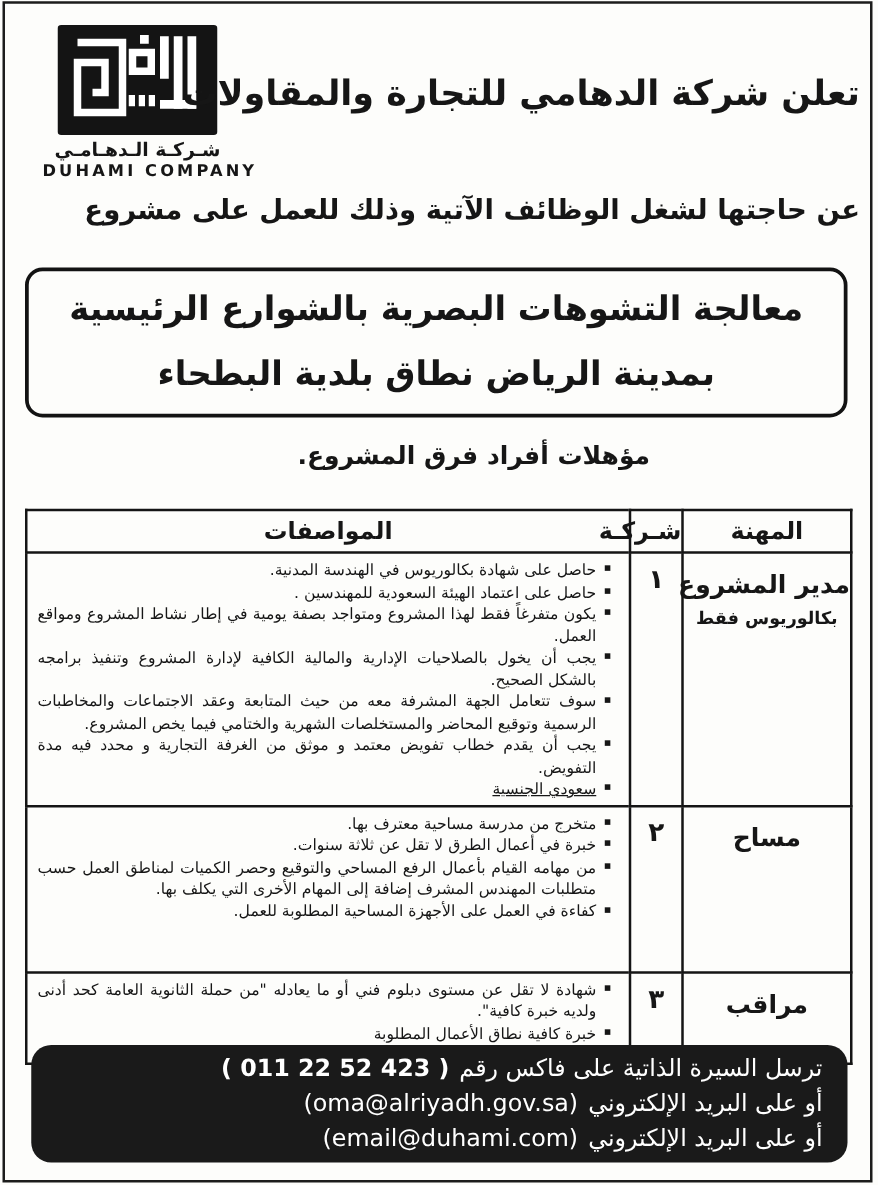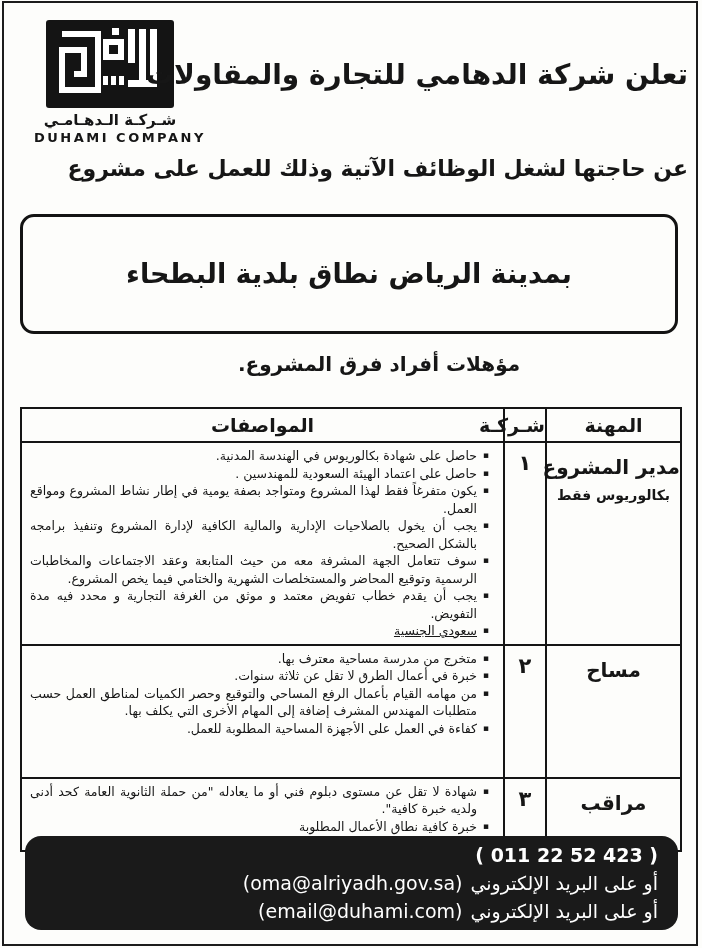--- a/index.html
+++ b/index.html
@@ -80,20 +80,21 @@
     <rect x="73" y="56" width="5" height="9" fill="#fff"></rect>
   </svg>
   <div class="logo-ar">شـركـة الـدهـامـي</div>
   <div class="logo-en">DUHAMI COMPANY</div>
 </div>
 
 <div class="main-title">تعلن شركة الدهامي للتجارة والمقاولات</div>
 <div class="sub-title">عن حاجتها لشغل الوظائف الآتية وذلك للعمل على مشروع</div>
 
 <div class="project-box">
+  <div class="project-line">معالجة التشوهات البصرية بالشوارع الرئيسية</div>
   <div class="project-line">بمدينة الرياض نطاق بلدية البطحاء</div>
 </div>
 
 <div class="section-title">مؤهلات أفراد فرق المشروع.</div>
 
 <table class="jobs">
   <thead>
     <tr>
       <th class="col-job">المهنة</th>
       <th class="col-count">شـركـة</th>
@@ -184,20 +185,21 @@
               <span class="li-text">خبرة كافية نطاق الأعمال المطلوبة</span>
             </li>
         </ul>
       </td>
     </tr>
   </tbody>
 </table>
 
 <div class="footer-box">
   <div class="f-line">
+    <span>ترسل السيرة الذاتية على فاكس رقم</span>
     <span class="f-num" dir="ltr">( 011 22 52 423 )</span>
   </div>
   <div class="f-line">
     <span>أو على البريد الإلكتروني</span>
     <span dir="ltr">(oma@alriyadh.gov.sa)</span>
   </div>
   <div class="f-line">
     <span>أو على البريد الإلكتروني</span>
     <span dir="ltr">(email@duhami.com)</span>
   </div>

